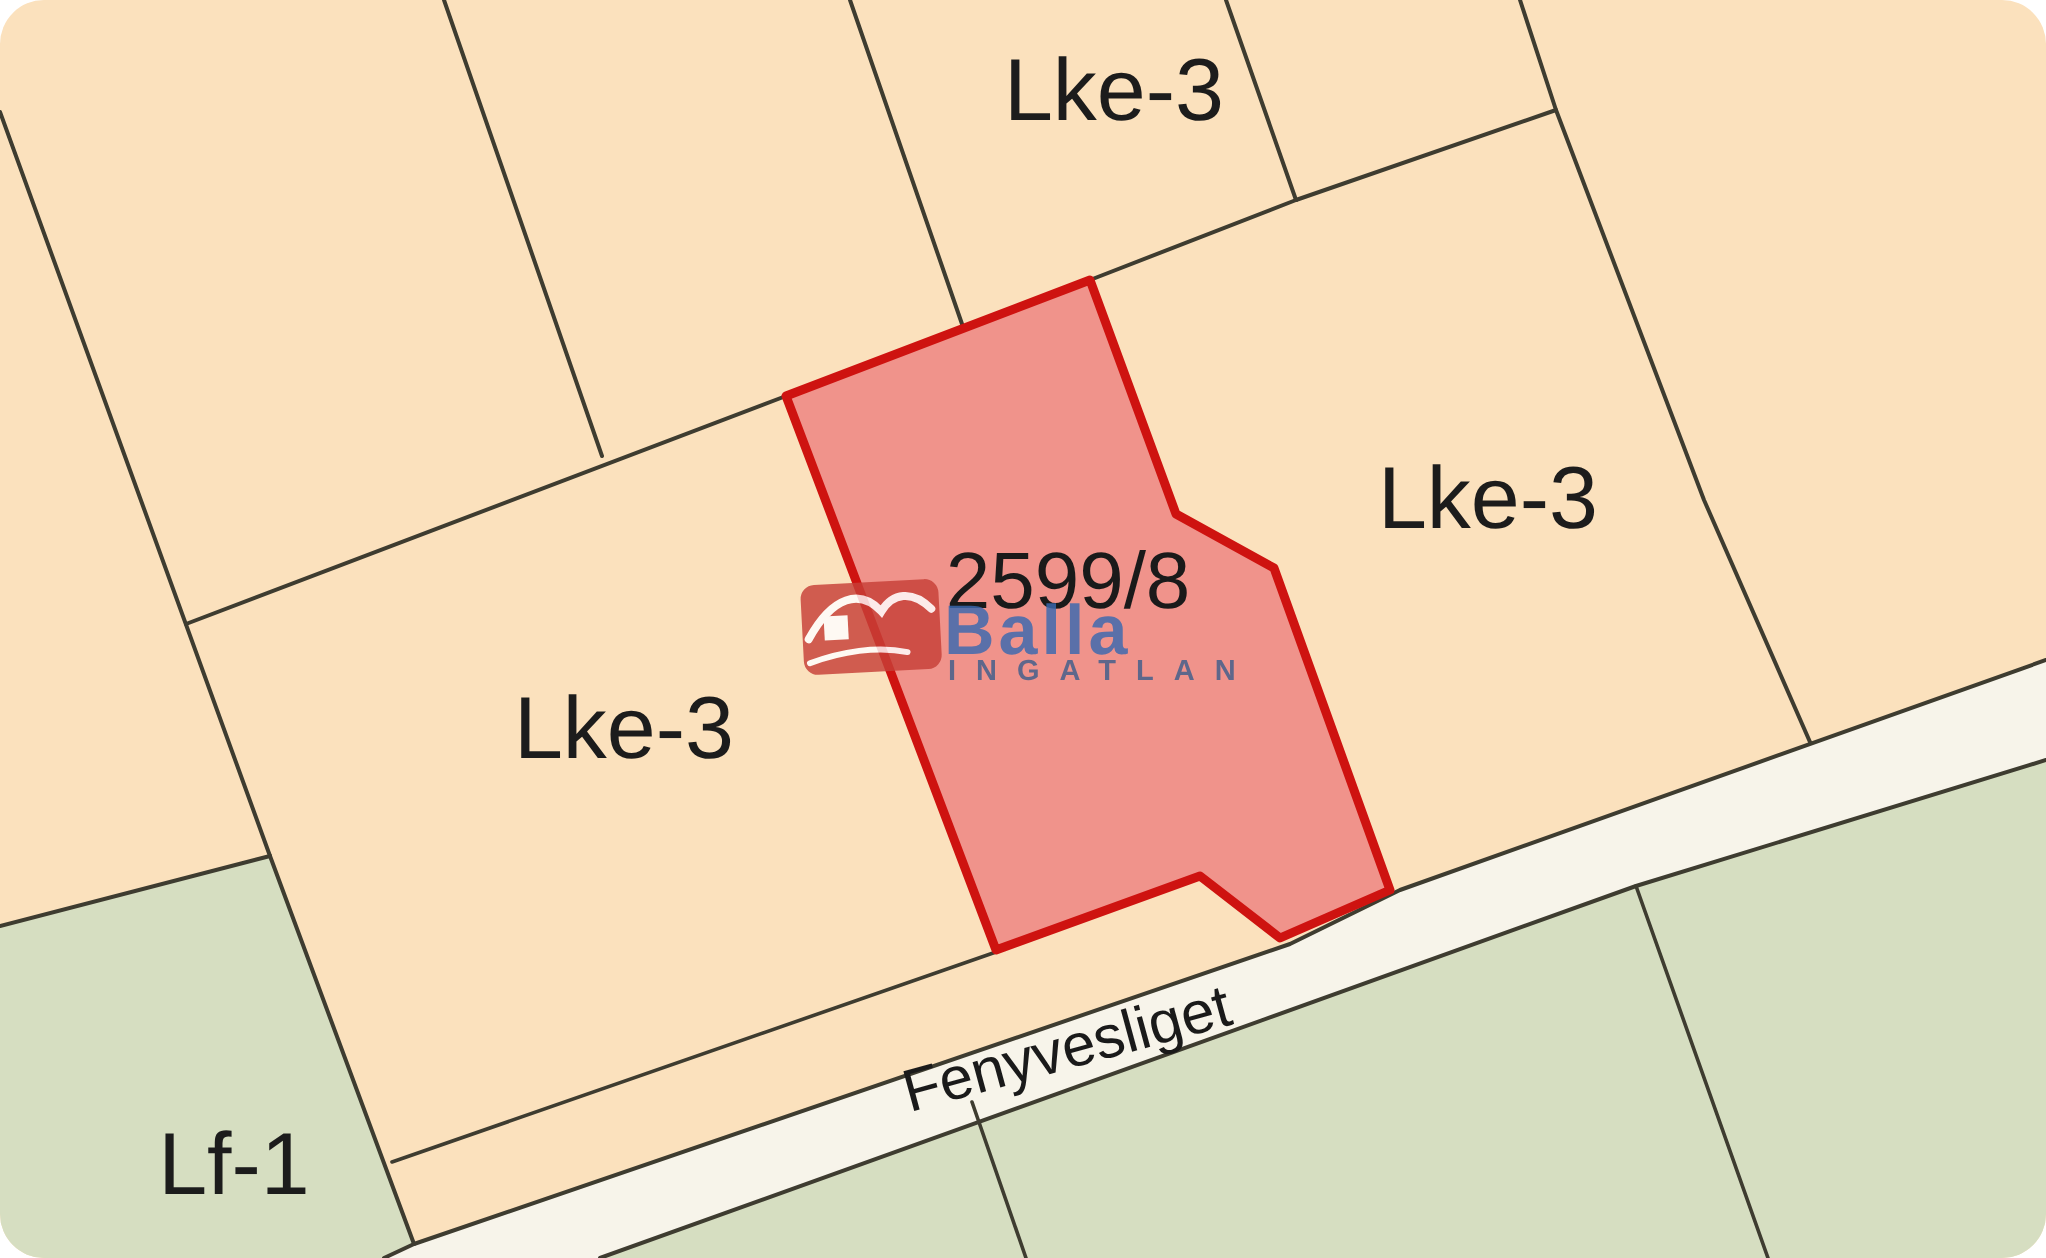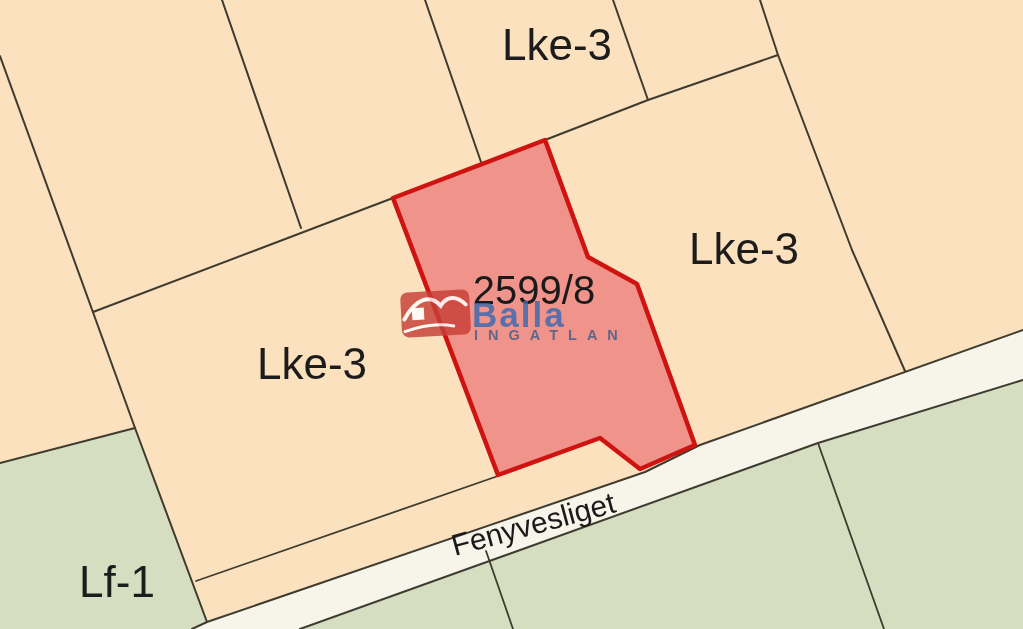--- a/index.html
+++ b/index.html
@@ -2,20 +2,21 @@
 <html><head>
 <meta charset="utf-8">
 <style>
   html, body { margin: 0; padding: 0; background: #ffffff; }
   #map-image {
     position: relative;
     width: 1023px;
     height: 629px;
     overflow: hidden;
     font-family: "Liberation Sans", sans-serif;
+    border-radius: 22px;
   }
   svg { display: block; }
   .bline {
     fill: none;
     stroke: #3e3c30;
     stroke-width: 2;
     stroke-linecap: round;
     stroke-linejoin: round;
   }
   .bline-thin { stroke-width: 1.8; }

